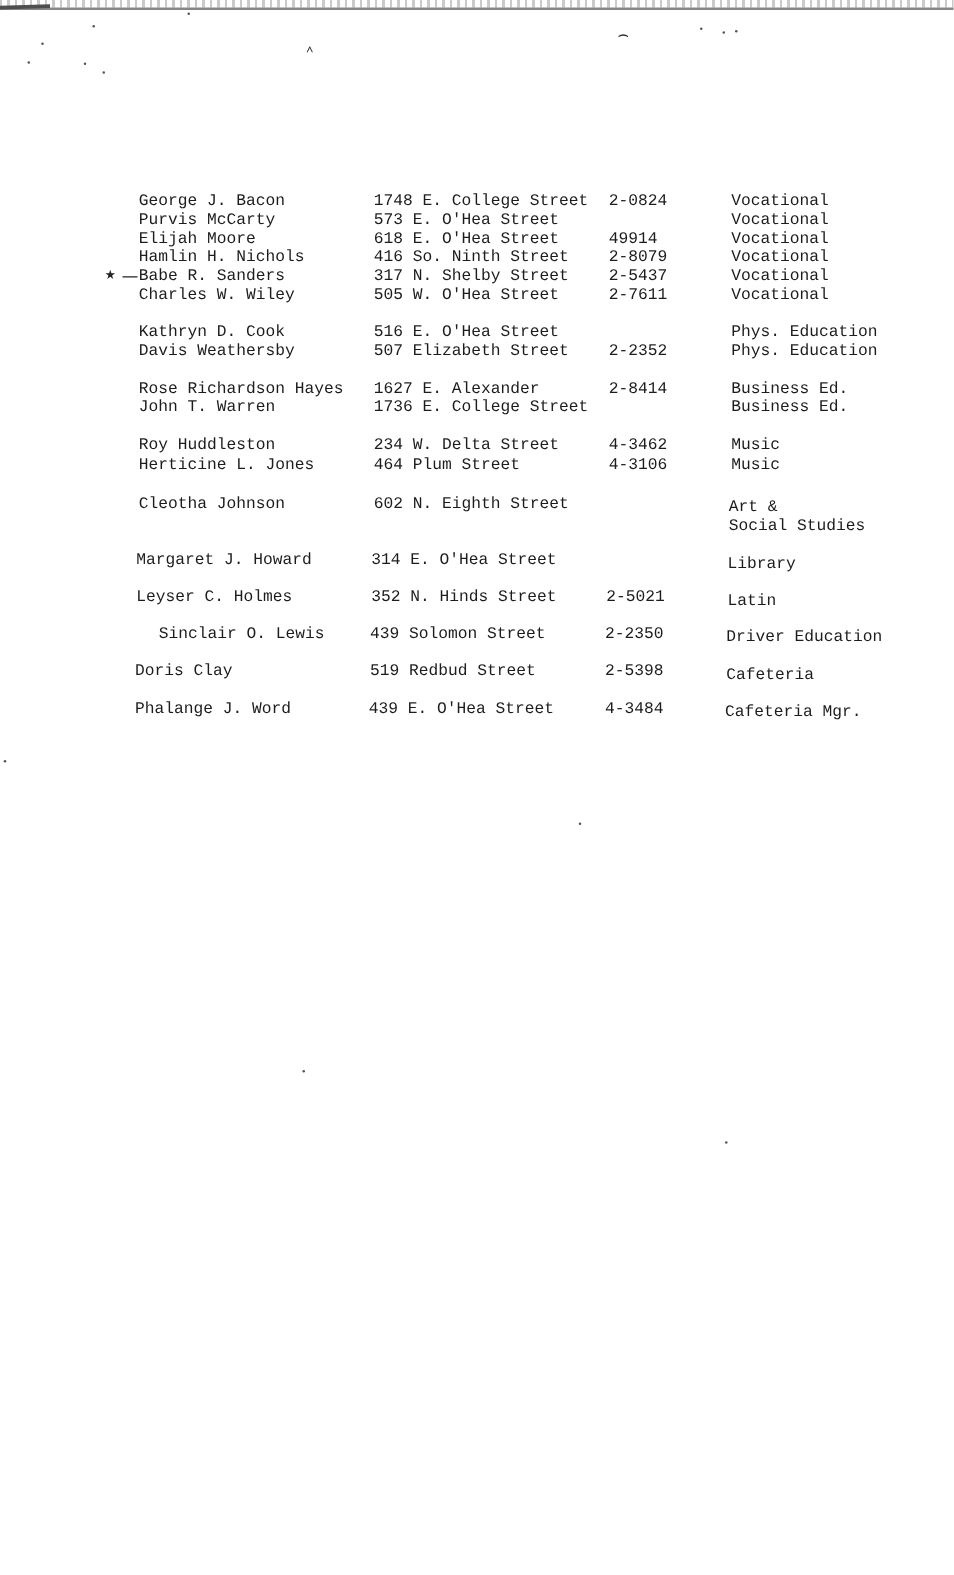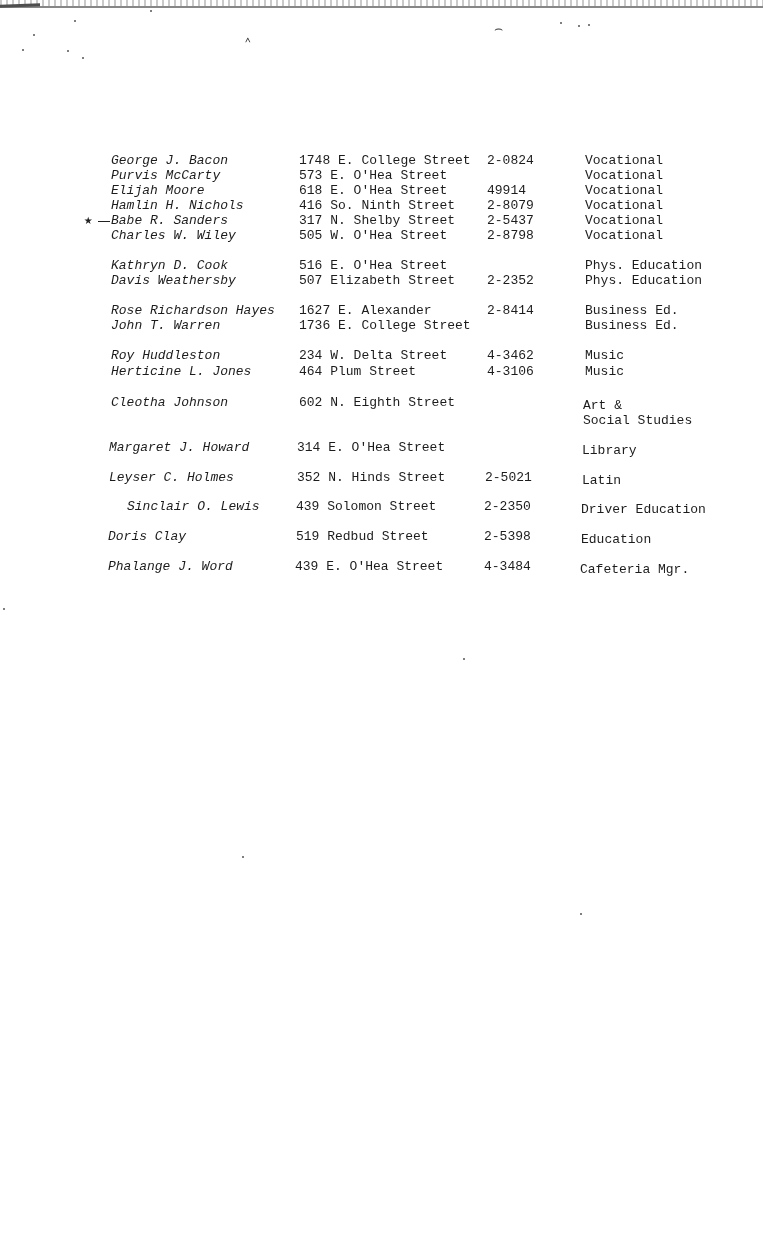--- a/index.html
+++ b/index.html
@@ -47,21 +47,21 @@
     .row {
       position: absolute;
       left: 0;
       width: 763px;
       height: 16px;
       font-size: 13px;
       line-height: 16px;
       white-space: nowrap;
     }
     .cell { position: absolute; top: 0; }
-    .c-name { left: 111px; font-style: italic; }
+    .c-name { left: 111px; }
     .c-addr { left: 299px; }
     .c-phone { left: 487px; }
     .c-dept { left: 585px; }
     .star {
       position: absolute;
       left: 84px;
       top: -1px;
       font-size: 14px;
       color: #222;
     }
@@ -119,21 +119,21 @@
   <div class="row" style="top:213px">
     <span class="star">★</span>
     <span class="cell c-name">Babe R. Sanders</span>
     <span class="cell c-addr">317 N. Shelby Street</span>
     <span class="cell c-phone">2-5437</span>
     <span class="cell c-dept">Vocational</span>
   </div>
   <div class="row" style="top:228px">
     <span class="cell c-name">Charles W. Wiley</span>
     <span class="cell c-addr">505 W. O'Hea Street</span>
-    <span class="cell c-phone">2-8798</span>
+    <span class="cell c-phone">2-7611</span>
     <span class="cell c-dept">Vocational</span>
   </div>
 
   <div class="row" style="top:258px">
     <span class="cell c-name">Kathryn D. Cook</span>
     <span class="cell c-addr">516 E. O'Hea Street</span>
     <span class="cell c-phone"></span>
     <span class="cell c-dept">Phys. Education</span>
   </div>
   <div class="row" style="top:273px">
@@ -197,21 +197,21 @@
     <span class="cell c-name" style="left:127px">Sinclair O. Lewis</span>
     <span class="cell c-addr" style="left:296px">439 Solomon Street</span>
     <span class="cell c-phone" style="left:484px">2-2350</span>
     <span class="cell c-dept" style="left:581px;top:3px">Driver Education</span>
   </div>
 
   <div class="row" style="top:529px">
     <span class="cell c-name" style="left:108px">Doris Clay</span>
     <span class="cell c-addr" style="left:296px">519 Redbud Street</span>
     <span class="cell c-phone" style="left:484px">2-5398</span>
-    <span class="cell c-dept" style="left:581px;top:3px">Education</span>
+    <span class="cell c-dept" style="left:581px;top:3px">Cafeteria</span>
   </div>
 
   <div class="row" style="top:559px">
     <span class="cell c-name" style="left:108px">Phalange J. Word</span>
     <span class="cell c-addr" style="left:295px">439 E. O'Hea Street</span>
     <span class="cell c-phone" style="left:484px">4-3484</span>
     <span class="cell c-dept" style="left:580px;top:3px">Cafeteria Mgr.</span>
   </div>
 </div>
 

